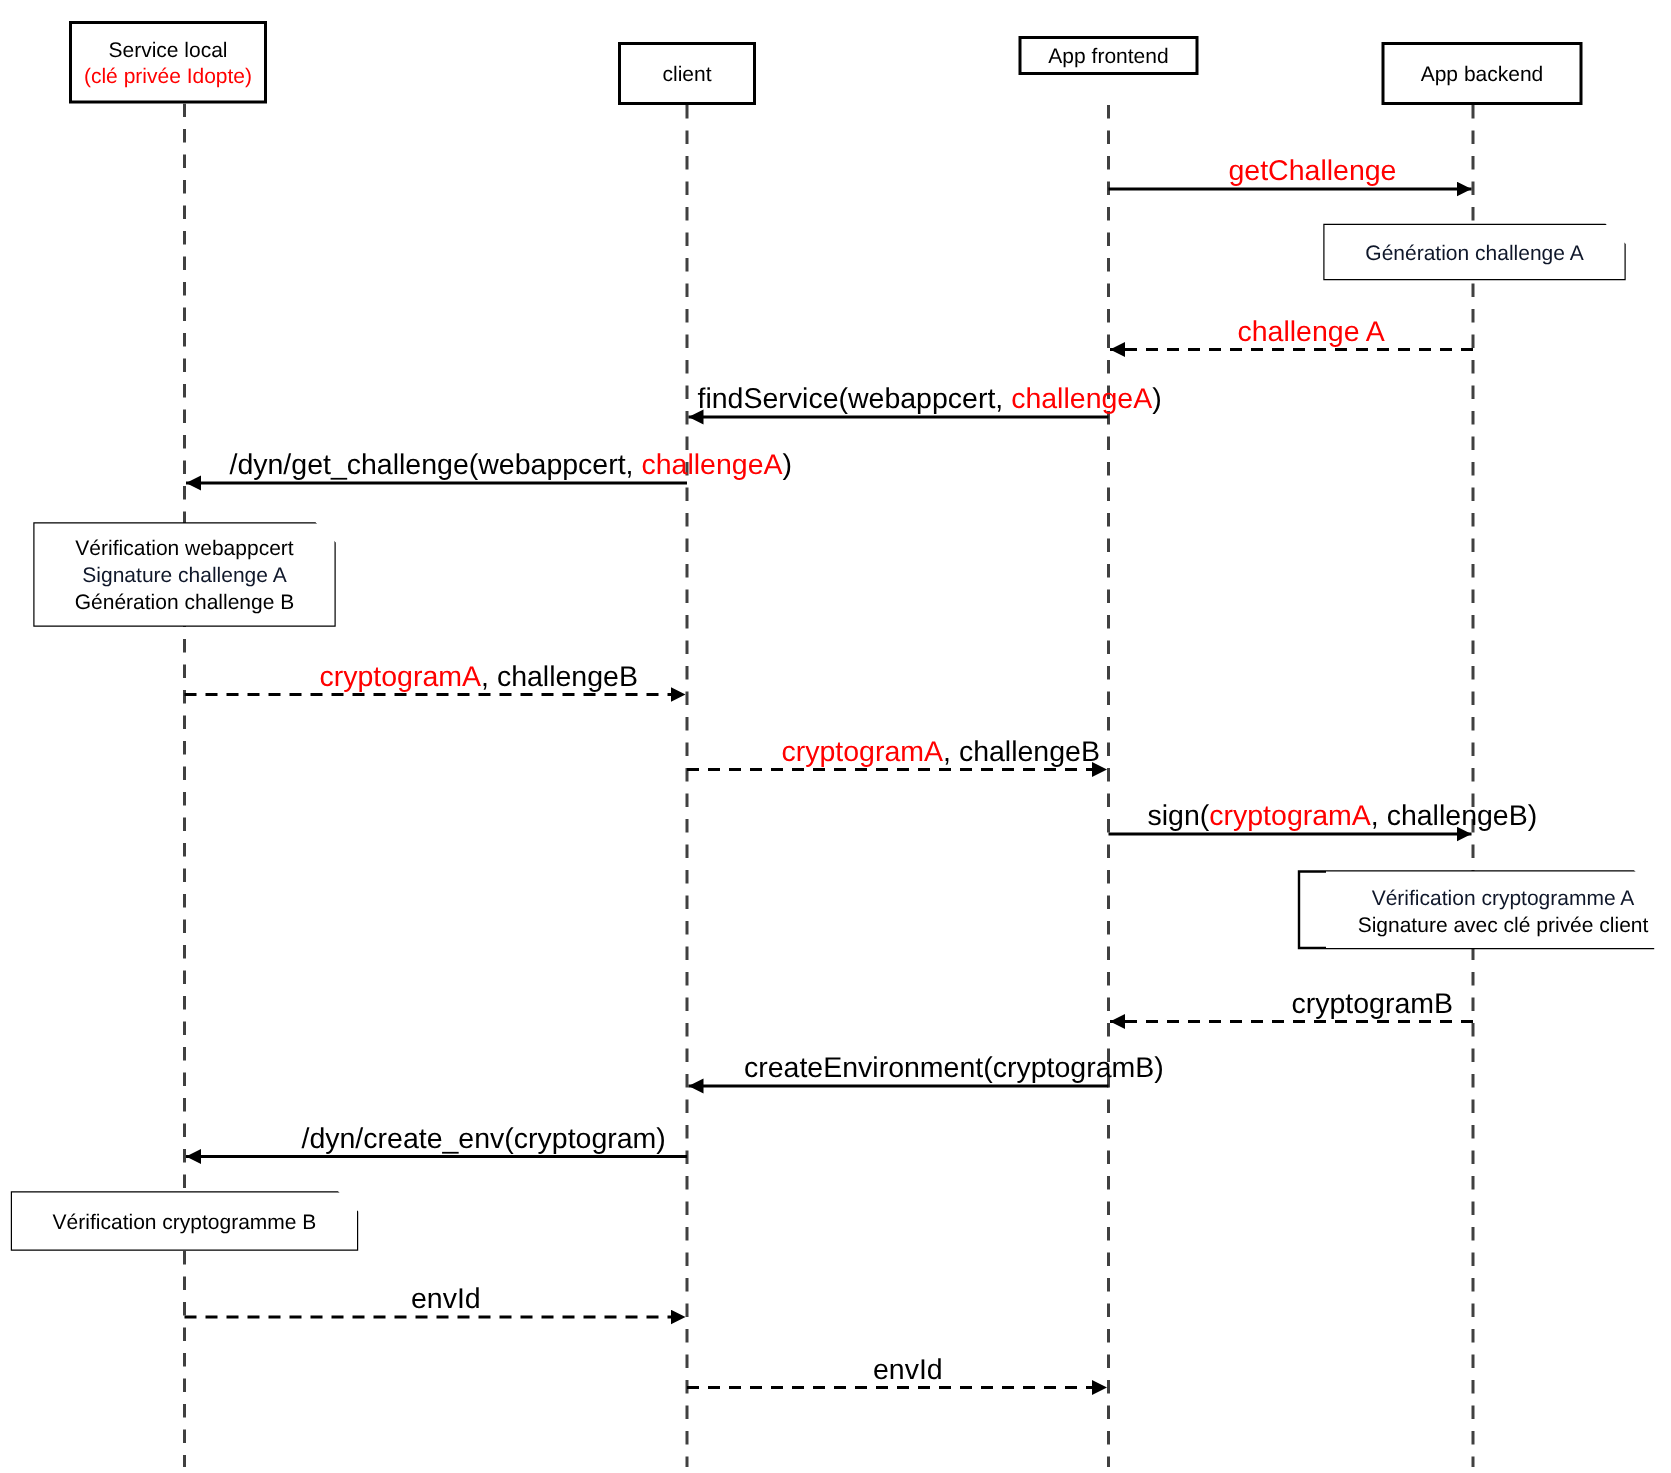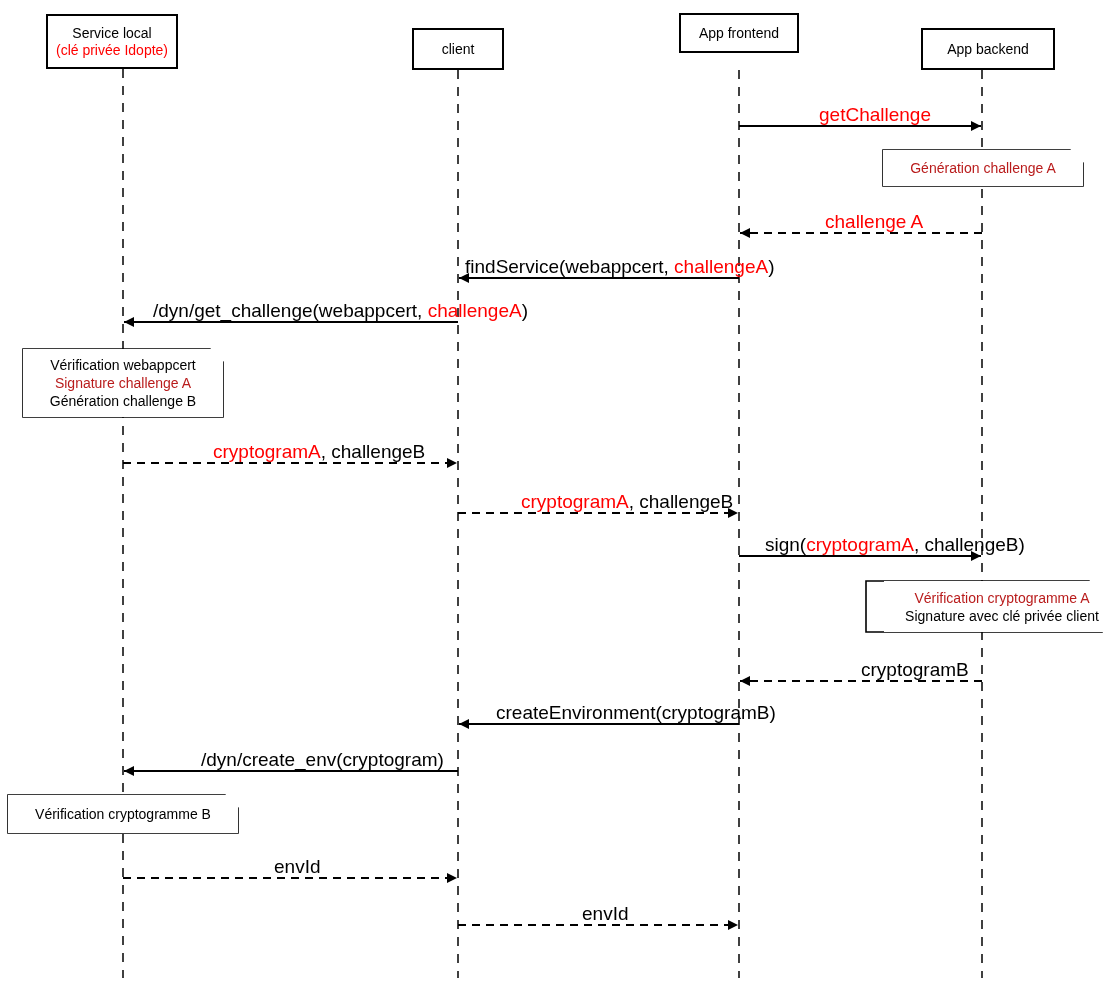--- a/index.html
+++ b/index.html
@@ -57,21 +57,21 @@
     align-items: center;
     justify-content: center;
     font-size: 14px;
     line-height: 18px;
     color: #000000;
     text-align: center;
     padding: 0 8px;
     box-sizing: border-box;
   }
   .note-text .red {
-    color: #b91c1c;
+    color: #0f172a;
   }
   .msg-label {
     position: absolute;
     font-size: 19px;
     line-height: 16px;
     color: #000000;
     white-space: nowrap;
   }
   .msg-label .red {
     color: #ff0000;
@@ -121,21 +121,21 @@
   </svg>
 
   <div id="participants-layer">
       <div class="participant-box" style="left: 46px; top: 14px; width: 132px; height: 55px;">
         <span>Service local</span>
         <span class="participant-line-red">(clé privée Idopte)</span>
       </div>
       <div class="participant-box" style="left: 412px; top: 28px; width: 92px; height: 42px;">
         <span>client</span>
       </div>
-      <div class="participant-box" style="left: 679px; top: 13px; width: 120px; height: 40px;">
+      <div class="participant-box" style="left: 679px; top: 24px; width: 120px; height: 26px;">
         <span>App frontend</span>
       </div>
       <div class="participant-box" style="left: 921px; top: 28px; width: 134px; height: 42px;">
         <span>App backend</span>
       </div>
     </div>
   <div id="notes-text-layer">
       <div class="note-box" style="left: 883px; top: 150px; width: 200px; height: 36px;">
         <div class="note-text">
           <div class="red">Génération challenge A</div>

